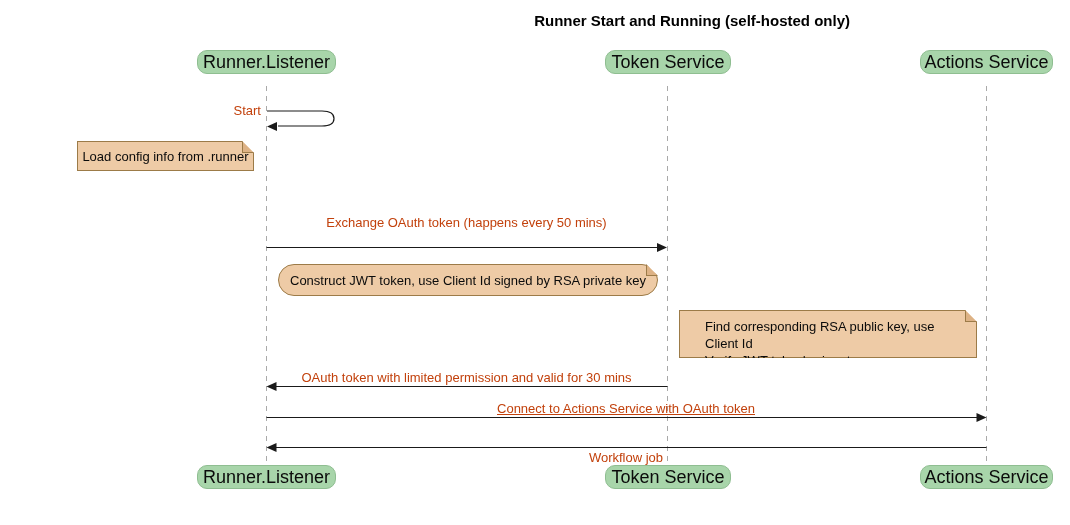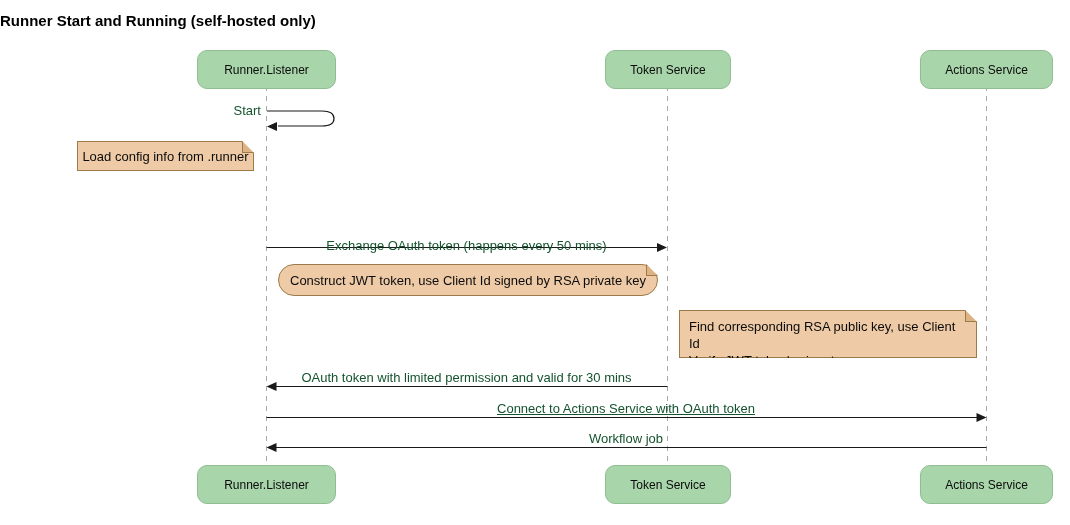--- a/index.html
+++ b/index.html
@@ -13,45 +13,45 @@
     --bg:#FFFFFF;
     --text:#111111;
   }
   html,body{margin:0;padding:0;background:#e8e8e8;}
   .canvas{
     position:relative;width:1070px;height:525px;background:var(--bg);
     font-family:"Liberation Sans","DejaVu Sans",sans-serif;color:var(--text);
     overflow:hidden;margin:0 auto;
   }
   .title{
-    position:absolute;left:0;top:12px;width:850px;text-align:left;
+    position:absolute;left:0;top:12px;width:850px;text-align:right;
     font-size:15px;font-weight:bold;color:#000;
   }
   .participant{
-    position:absolute;height:39px;border:1px solid var(--participant-border);
+    position:absolute;height:24px;border:1px solid var(--participant-border);
     background:var(--participant-fill);border-radius:10px;
     display:flex;align-items:center;justify-content:center;
-    font-size:12px;color:#0b0b0b;box-sizing:border-box;
+    font-size:18px;color:#0b0b0b;box-sizing:border-box;
   }
   .svg-layer{position:absolute;left:0;top:0;width:1070px;height:525px;}
   .msg-label{
     position:absolute;font-size:13px;line-height:14px;text-align:center;
-    color:#14532d;white-space:nowrap;
+    color:#c2410c;white-space:nowrap;
   }
   .self-label{text-align:right;}
   .note{
     position:absolute;background:var(--note-fill);
     border:1px solid var(--note-border);box-sizing:border-box;
     font-size:13px;color:#0b0b0b;
     clip-path:polygon(0 0, calc(100% - 12px) 0, 100% 12px, 100% 100%, 0 100%);
     display:flex;align-items:center;justify-content:center;
     white-space:nowrap;
   }
   .note.multiline{
-    display:block;padding:7px 9px;white-space:normal;
+    display:block;padding:7px 25px;white-space:normal;
   }
   .note.multiline span{display:block;line-height:17px;}
   .fold{
     position:absolute;top:-1px;right:-1px;width:12px;height:12px;
     border-left:1px solid var(--note-border);
     border-bottom:1px solid var(--note-border);
     background:linear-gradient(to bottom left,
       var(--bg) 0, var(--bg) calc(50% - 1px),
       var(--note-border) calc(50% - 1px), var(--note-border) 50%,
       var(--note-fill-fold) 50%);
@@ -89,24 +89,24 @@
 
   <div class="participant" style="left:197px;top:50px;width:139px;">Runner.Listener</div>
   <div class="participant" style="left:605px;top:50px;width:126px;">Token Service</div>
   <div class="participant" style="left:920px;top:50px;width:133px;">Actions Service</div>
 
   <div class="participant" style="left:197px;top:465px;width:139px;">Runner.Listener</div>
   <div class="participant" style="left:605px;top:465px;width:126px;">Token Service</div>
   <div class="participant" style="left:920px;top:465px;width:133px;">Actions Service</div>
 
   <div class="msg-label self-label" style="left:180px;top:104px;width:81px;">Start</div>
-  <div class="msg-label" style="left:266px;top:239px;width:401px;">Exchange OAuth token (happens every 50 mins)</div>
+  <div class="msg-label" style="left:266px;top:216px;width:401px;">Exchange OAuth token (happens every 50 mins)</div>
   <div class="msg-label" style="left:266px;top:371px;width:401px;">OAuth token with limited permission and valid for 30 mins</div>
   <div class="msg-label" style="left:266px;top:402px;width:720px;text-decoration:underline;">Connect to Actions Service with OAuth token</div>
-  <div class="msg-label" style="left:266px;top:432px;width:720px;">Workflow job</div>
+  <div class="msg-label" style="left:266px;top:451px;width:720px;">Workflow job</div>
 
   <div class="note" style="left:77px;top:141px;width:177px;height:30px;">
     <span>Load config info from .runner</span>
     <i class="fold"></i>
   </div>
   <div class="note" style="left:278px;top:264px;width:380px;height:32px;border-radius:16px;">
     <span>Construct JWT token, use Client Id signed by RSA private key</span>
     <i class="fold"></i>
   </div>
   <div class="note multiline" style="left:679px;top:310px;width:298px;height:48px;">

